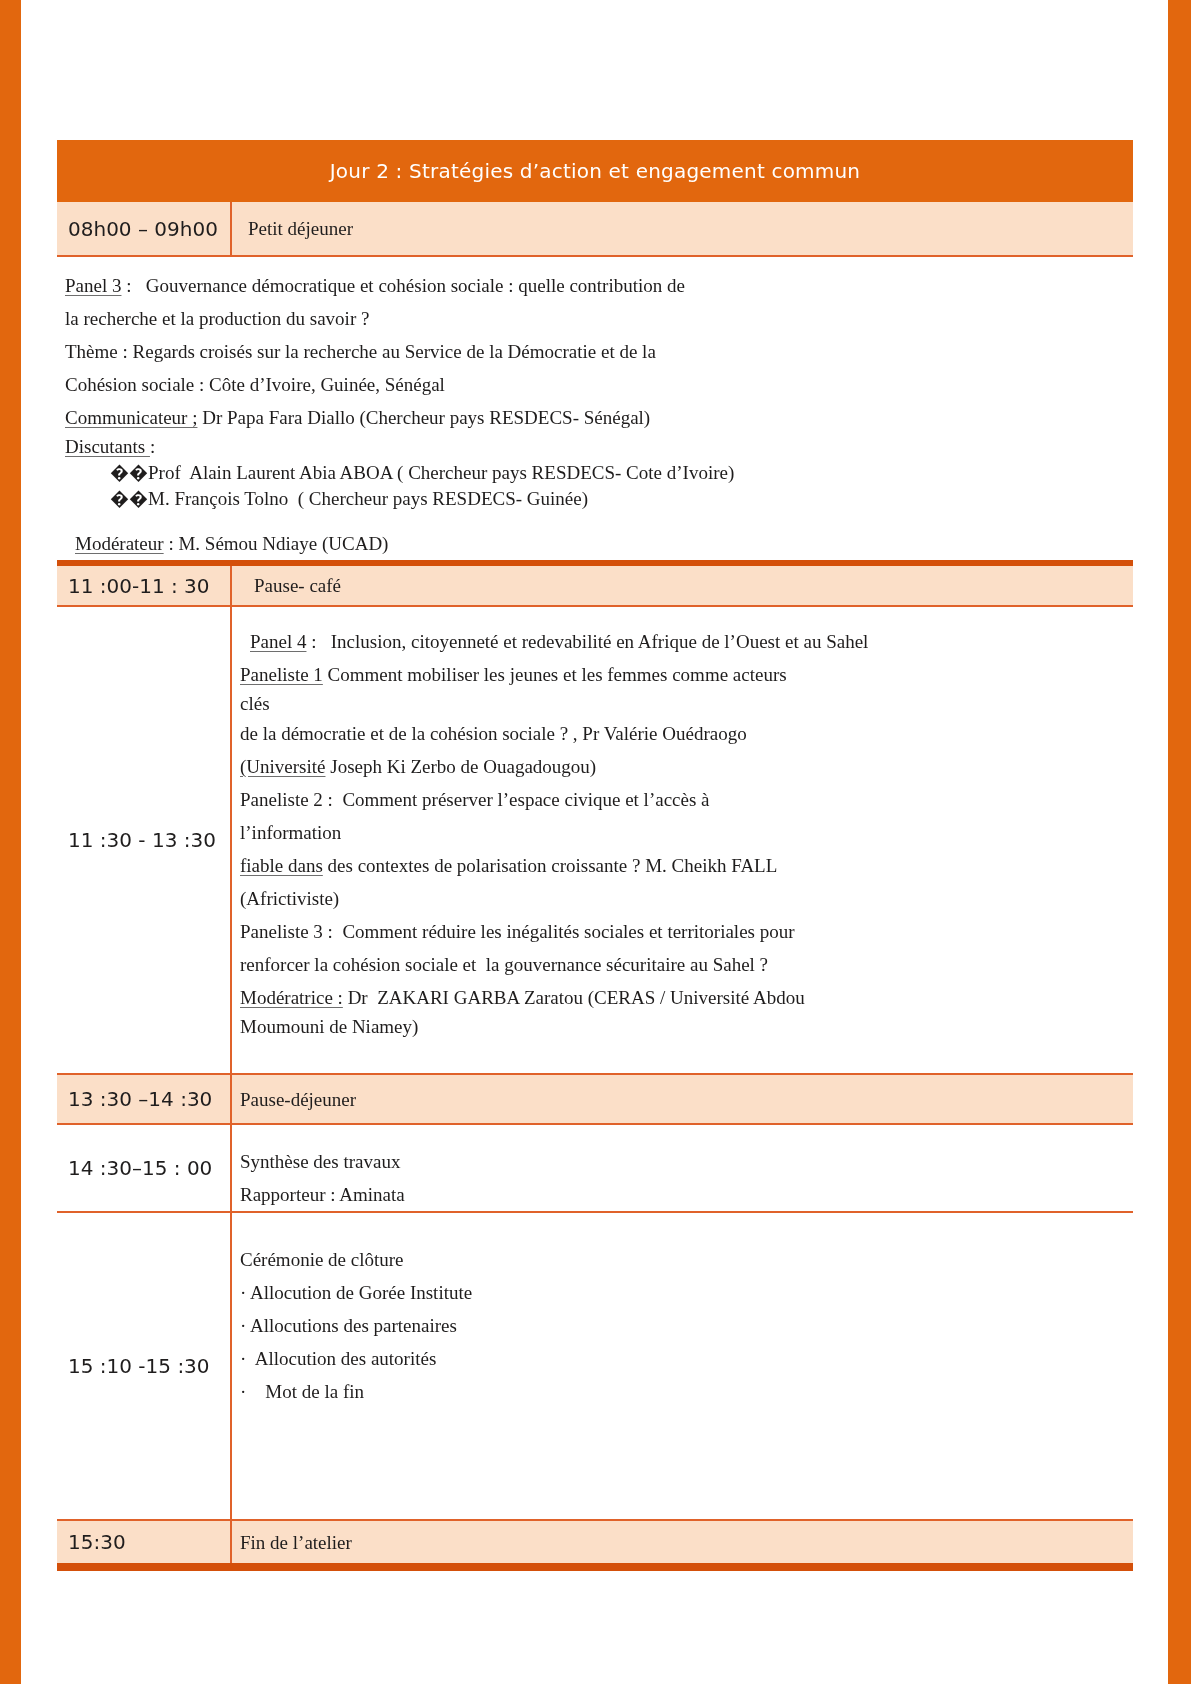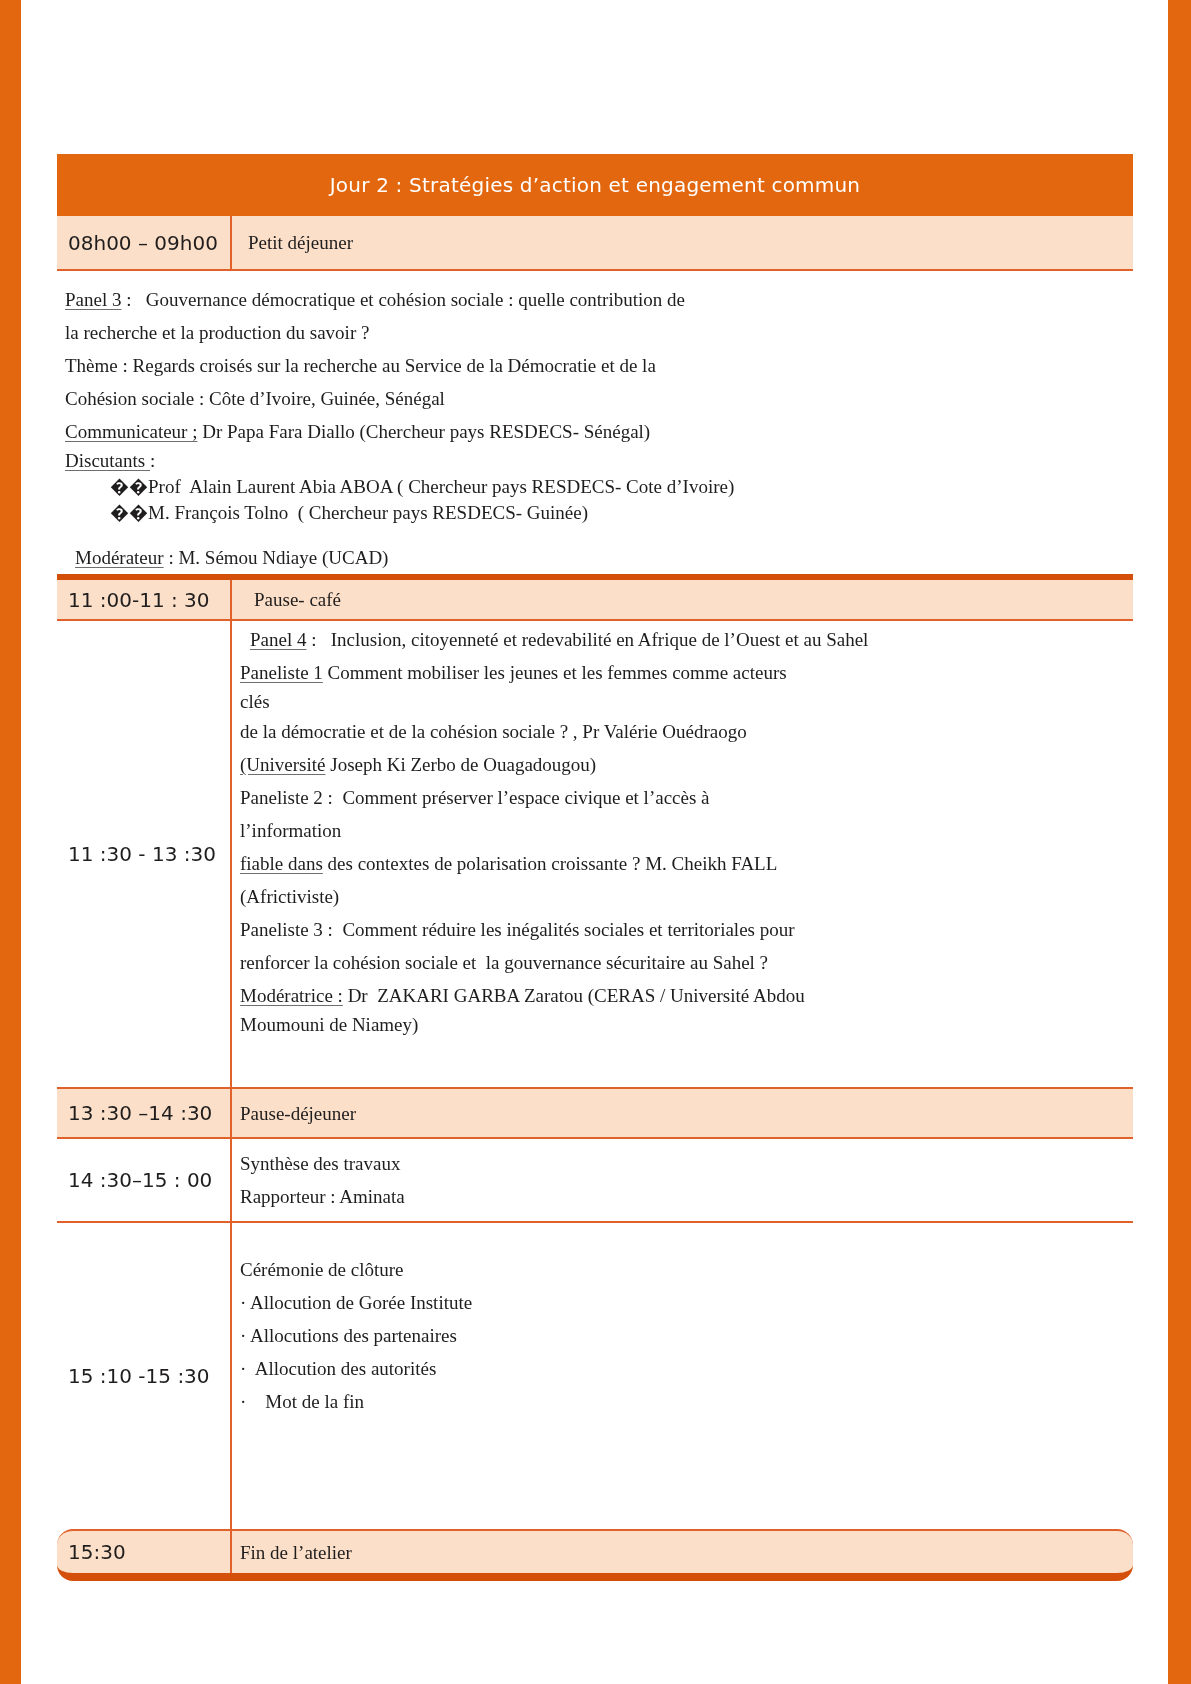--- a/index.html
+++ b/index.html
@@ -5,21 +5,21 @@
   html,body{margin:0;padding:0;background:#ffffff;}
   .page{
     position:relative; width:1191px; height:1684px; background:#ffffff;
     font-family:"DejaVu Sans","Liberation Sans",sans-serif;
     color:#1f1d1d; overflow:hidden;
   }
   .strip{position:absolute;top:0;height:100%;background:var(--orange,#e2670e);}
   .strip.left{left:0;width:21px;}
   .strip.right{right:0;width:23px;}
   .schedule{
-    position:absolute; left:57px; top:154px; width:1076px; box-sizing:border-box;
+    position:absolute; left:57px; top:140px; width:1076px; box-sizing:border-box;
   }
   .thead{
     background:var(--orange,#e2670e); color:#ffffff; height:62px;
     display:flex; align-items:center; justify-content:center;
     font-size:20px; letter-spacing:.2px;
   }
   .t-row{display:flex; align-items:stretch; box-sizing:border-box; background:#ffffff;}
   .t-row.shaded{background:var(--peach,#fbdfc8);}
   .t-row.bt-thin{border-top:2px solid var(--thin,#e0622a);}
   .t-row.bt-thick{border-top:6px solid var(--thick,#d4500a);gap:14px;}
@@ -36,24 +36,24 @@
   }
   .t-row.shaded .cell.content{display:flex; flex-direction:column; justify-content:center;}
   
   .r0{min-height:53px;gap:8px;}
   .r1{min-height:305px;}
   .r2{min-height:45px;}
   .r3{min-height:468px;}
   .r4{min-height:50px;}
   .r5{min-height:84px;}
   .r6{min-height:308px;}
-  .r7{min-height:52px;border-radius:16px;}
+  .r7{min-height:52px;}
   .r1 .cell.content{padding-top:12px;}
-  .r3 .cell.content{padding-top:2px;}
-  .r5 .cell.content{padding-top:8px;}
+  .r3 .cell.content{padding-top:18px;}
+  .r5 .cell.content{padding-top:20px;}
   .r6 .cell.content{padding-top:30px;}
   .line{line-height:33px; white-space:pre;font-family:Liberation Serif, serif;}
   .line.tight{line-height:26px;}
   .line.g1{margin-top:15px;}
   .line.g2{}
   .line.slight{margin-left:10px;}
   .line.indent{margin-left:45px;}
   .u{text-decoration:underline; text-decoration-color:#6e6e6e; text-underline-offset:3px;}
 </style>
 </head>

